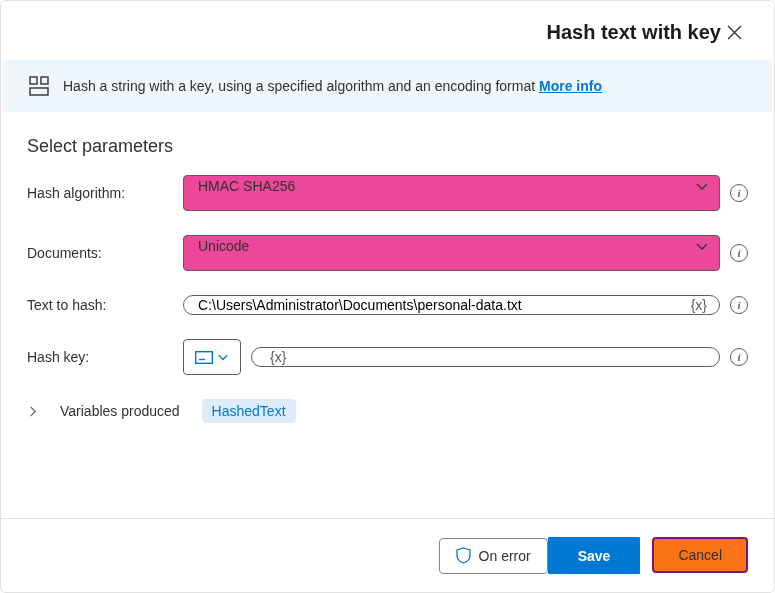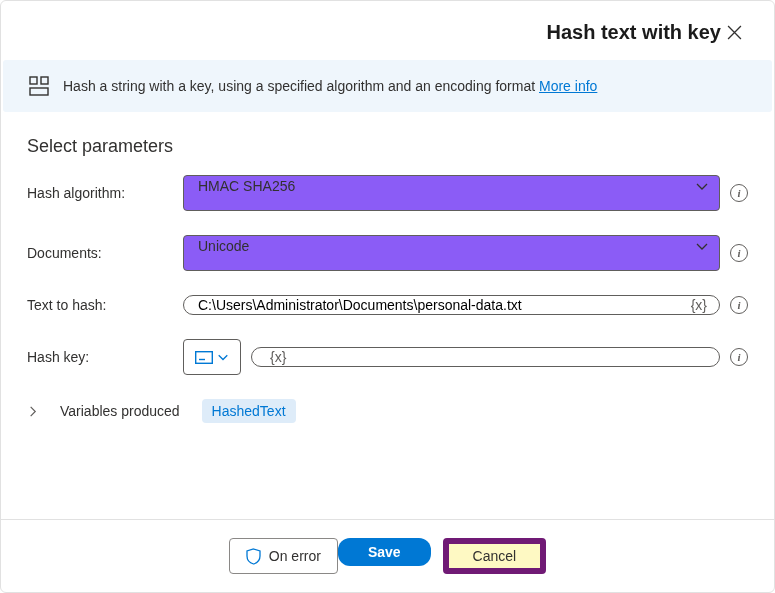--- a/index.html
+++ b/index.html
@@ -48,20 +48,21 @@
       border-radius: 3px;
     }
     .info-banner-text {
       font-size: 14px;
       color: #323130;
     }
     .info-banner-link {
       color: #0078d4;
       text-decoration: underline;
       cursor: pointer;
+      font-weight: bold;
     }
     .body {
       padding: 24px 26px 10px 26px;
       flex: 1;
       overflow: auto;
     }
     .section-title {
       font-size: 18px;
       font-weight: 400;
       color: #323130;
@@ -87,21 +88,21 @@
     .dropdown {
       flex: 1;
       height: 36px;
       border: 1px solid #605e5c;
       border-radius: 4px;
       display: flex;
       align-items: center;
       justify-content: space-between;
       padding: 0 10px 14px 14px;
       cursor: pointer;
-      background: #8b5cf6;
+      background: #ec4899;
     }
     .dropdown-text {
       font-size: 14px;
     }
     .text-input {
       flex: 1;
       height: 20px;
       border: 1px solid #605e5c;
       border-radius: 12px;
       display: flex;
@@ -174,58 +175,58 @@
       color: #0078d4;
       padding: 4px 10px;
       border-radius: 4px;
       font-size: 14px;
     }
     .footer {
       border-top: 1px solid #e1e1e1;
       padding: 18px 26px;
       display: flex;
       align-items: center;
-      justify-content: center;
+      justify-content: flex-end;
     }
     .on-error-btn {
       height: 36px;
       padding: 0 16px;
       border: 1px solid #8a8886;
       border-radius: 4px;
       background: #fff;
       display: flex;
       align-items: center;
       gap: 8px;
       cursor: pointer;
       font-size: 14px;
       font-family: inherit;
       color: #323130;
     }
     .footer-right {
       display: flex;
       gap: 12px;
     }
     .btn-primary {
-      height: 28px;
+      height: 37px;
       padding: 0 30px;
       border: none;
-      border-radius: 12px;
+      border-radius: 1px;
       background: #0078d4;
       color: #fff;
       font-size: 14px;
       font-family: inherit;
       font-weight: 600;
       cursor: pointer;
     }
     .btn-secondary {
       height: 36px;
       padding: 0 24px;
-      border: 6px solid #701a75;
-      border-radius: 4px;
-      background: #fef9c3;
+      border: 2px solid #701a75;
+      border-radius: 4px;
+      background: #f97316;
       color: #323130;
       font-size: 14px;
       font-family: inherit;
       cursor: pointer;
     }
   </style>
 </head>
 <body>
 
 <div class="dialog">

